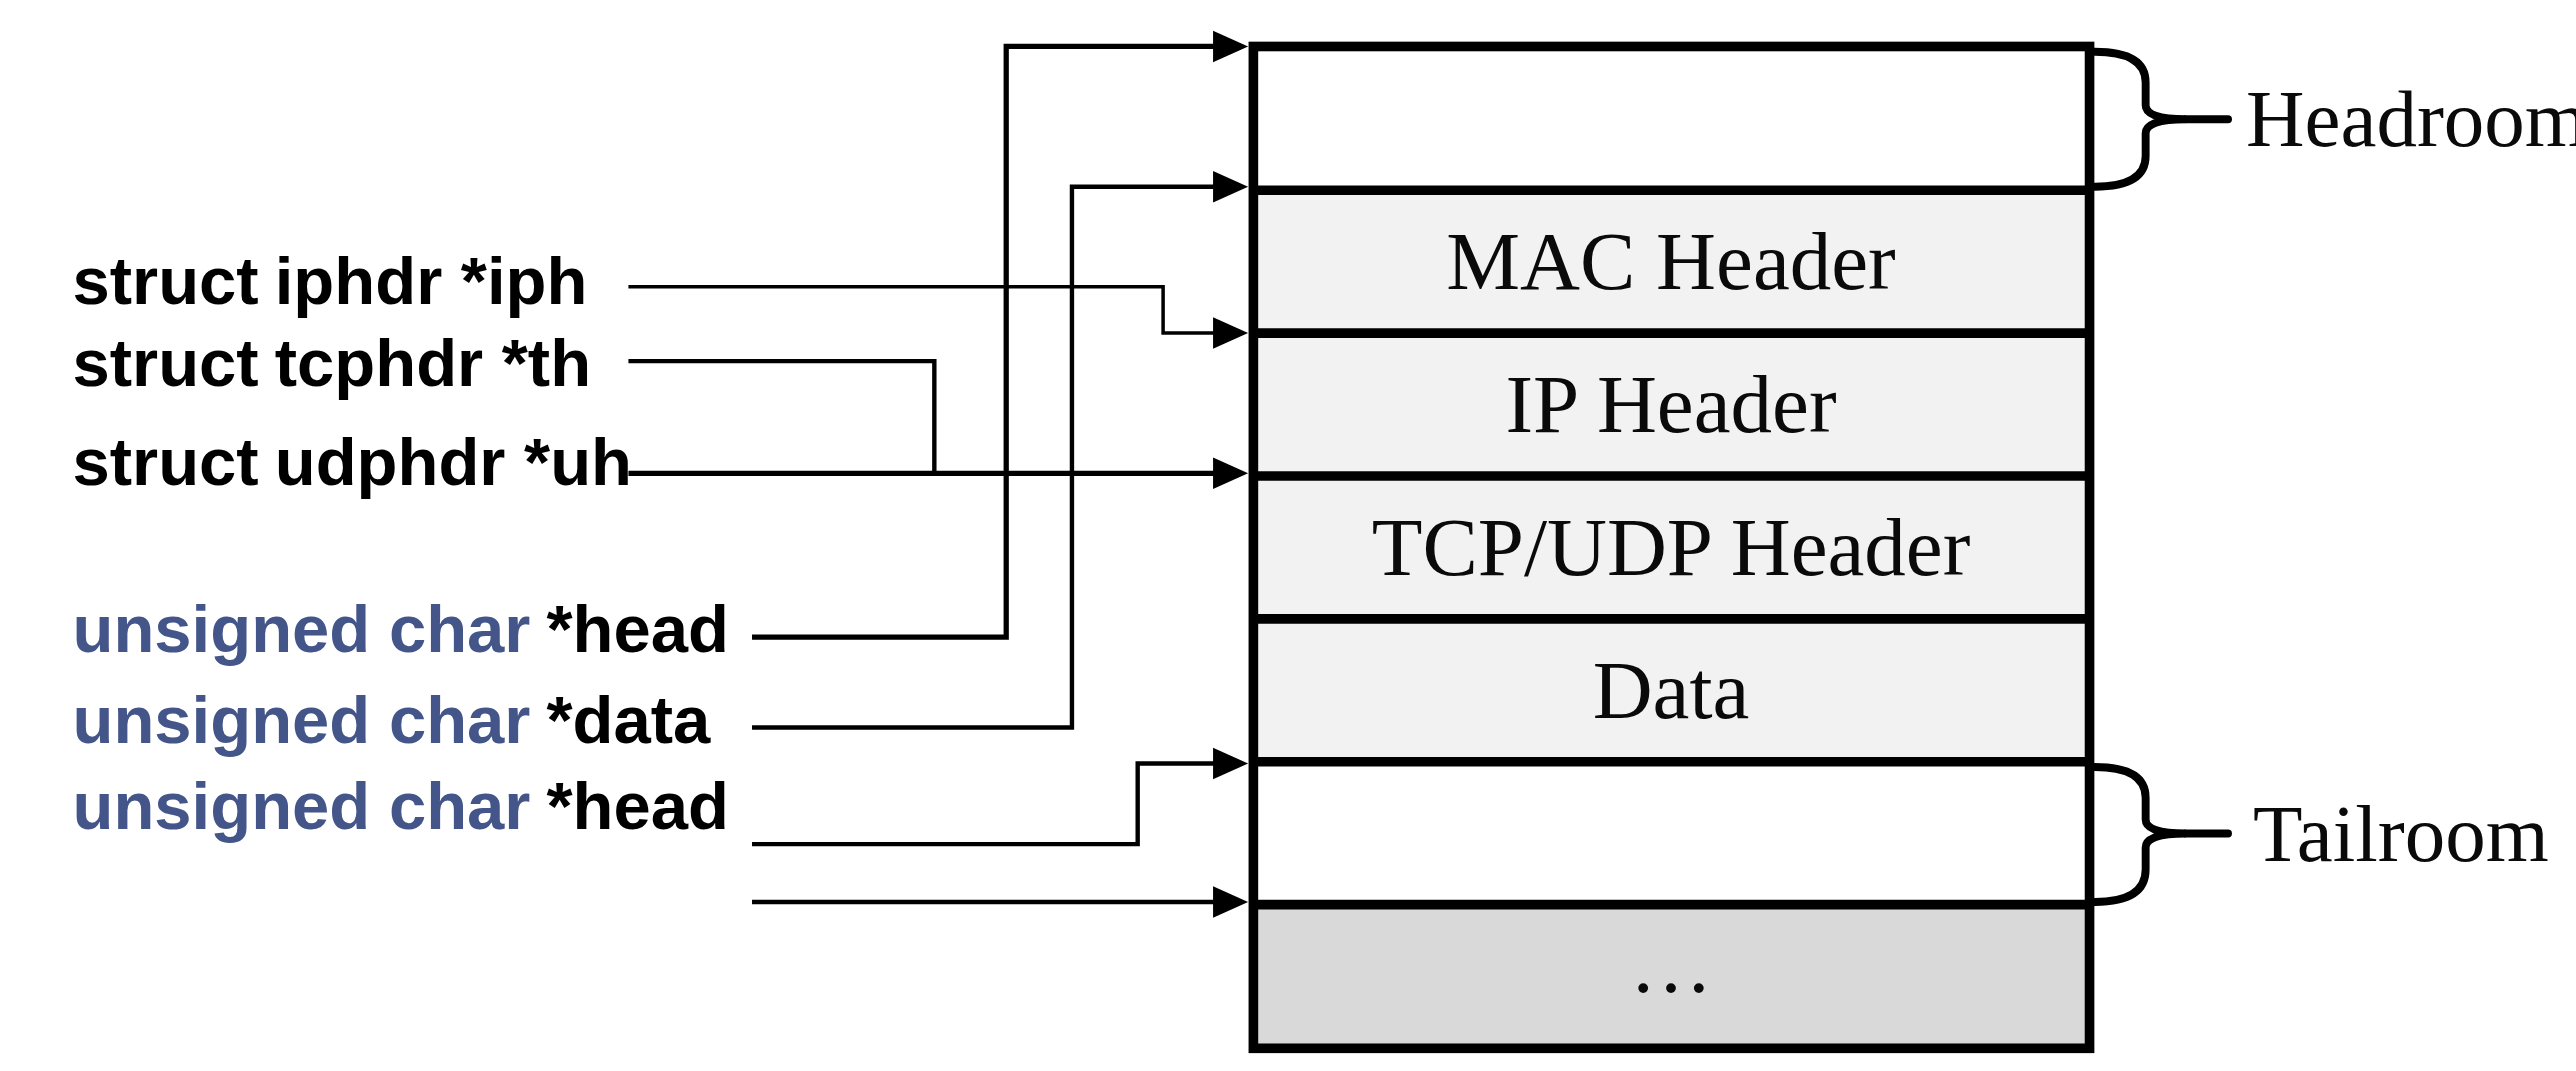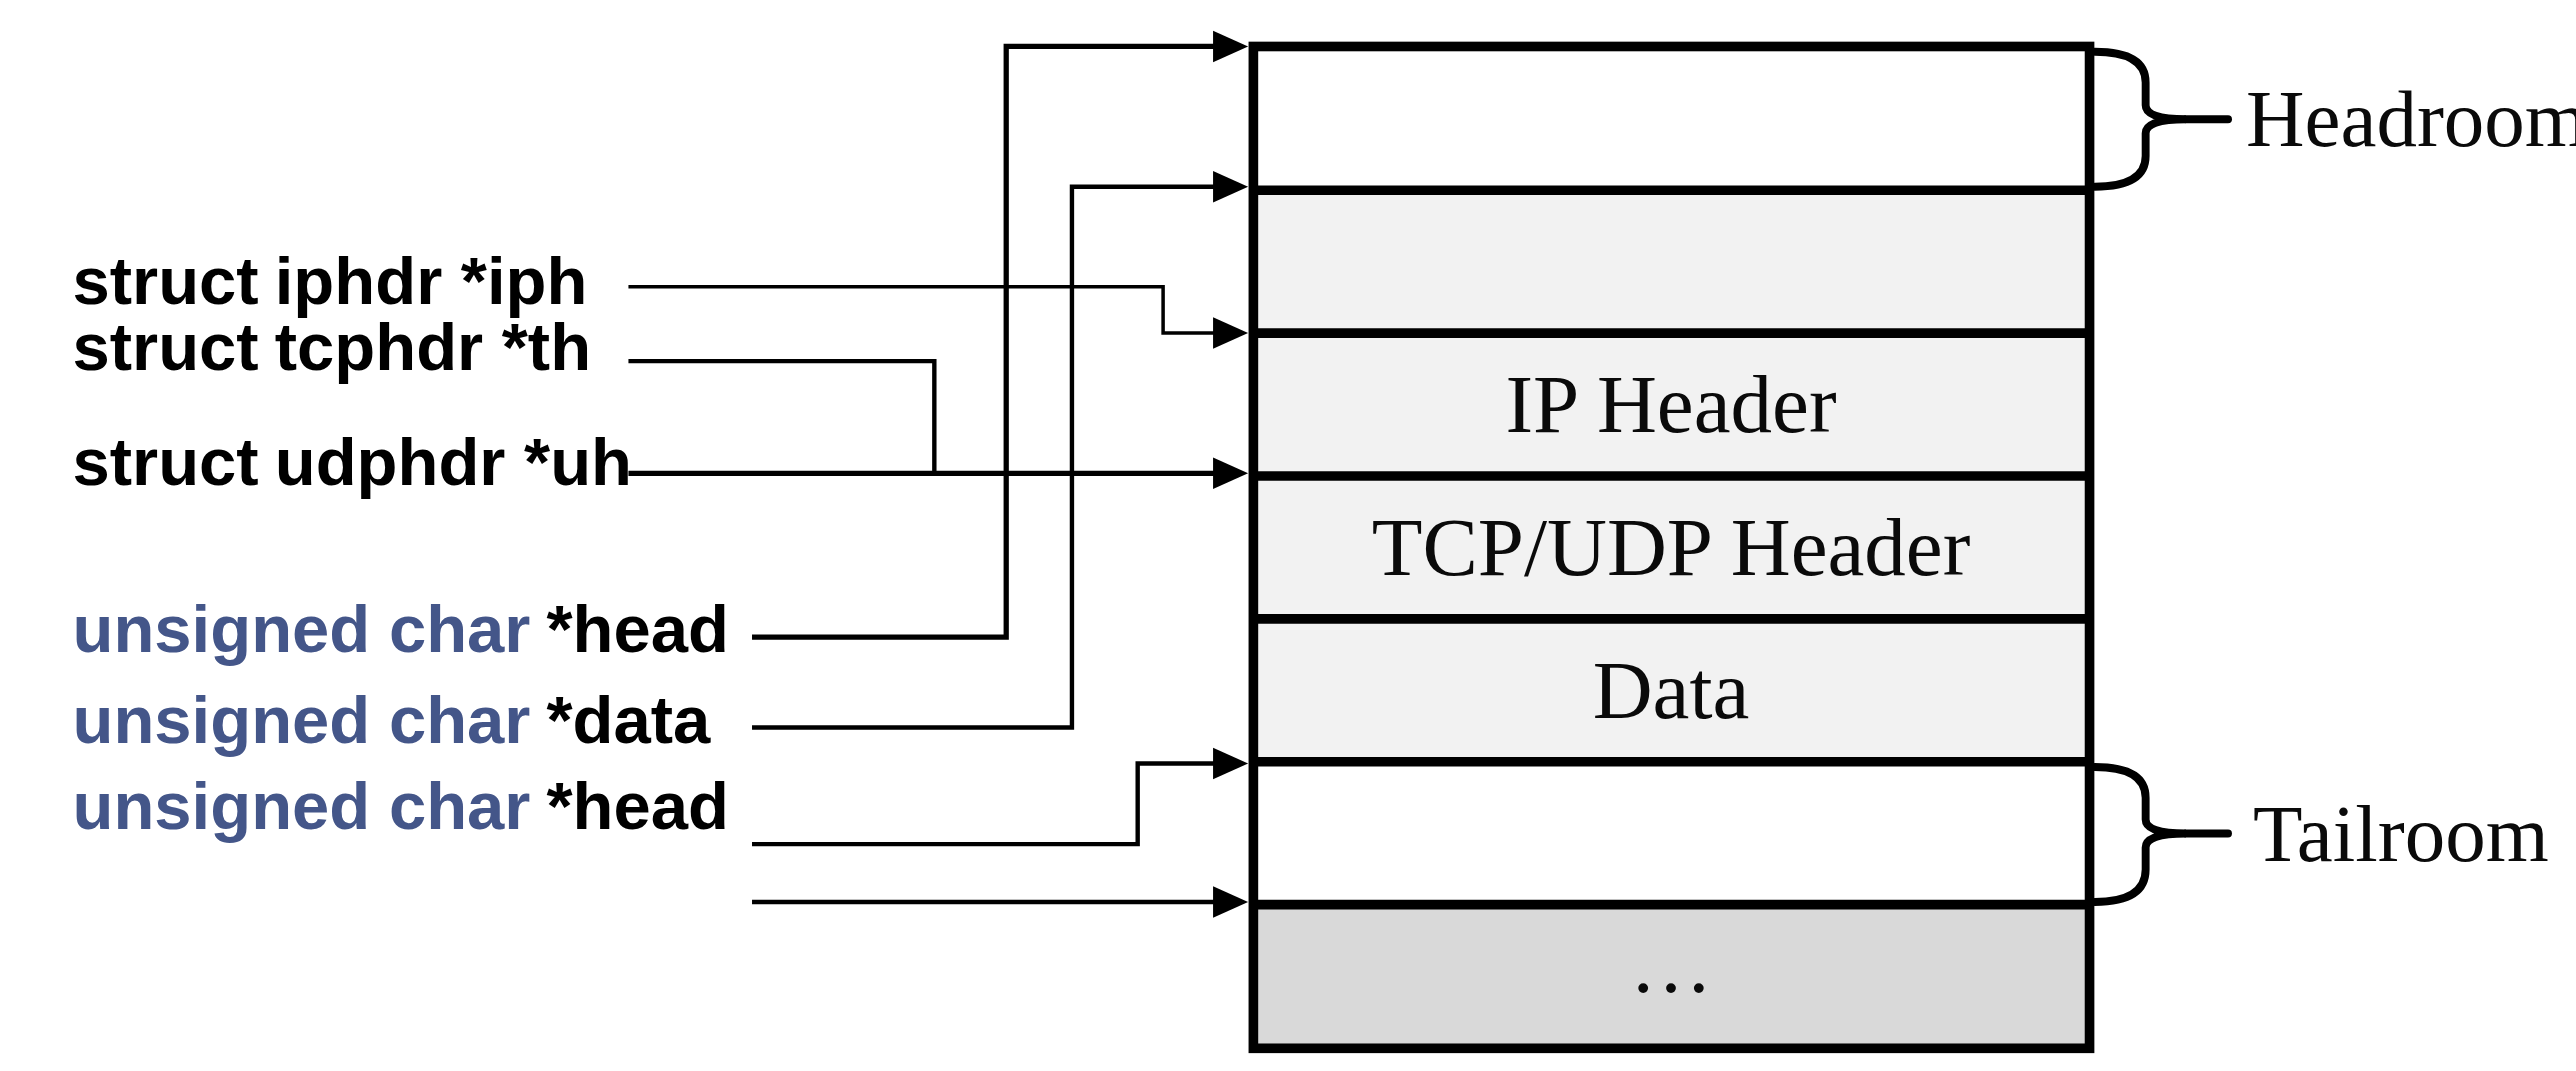--- a/index.html
+++ b/index.html
@@ -113,36 +113,37 @@
       <path d="M 2390 59 Q 2448 59 2448 94 L 2448 120 Q 2448 136 2494 136 Q 2448 136 2448 152 L 2448 178 Q 2448 213 2390 213"></path>
       <line x1="2494" y1="136" x2="2542" y2="136"></line>
       <path d="M 2390 875 Q 2448 875 2448 910 L 2448 935 Q 2448 951 2494 951 Q 2448 951 2448 967 L 2448 992 Q 2448 1029 2390 1029"></path>
       <line x1="2494" y1="951" x2="2542" y2="951"></line>
     </g>
   </svg>
 
   <div class="ptr-label" style="top:280px">
     <span class="kw">struct</span><span class="nm">iphdr *iph</span>
   </div>
-  <div class="ptr-label" style="top:346px">
+  <div class="ptr-label" style="top:362px">
     <span class="kw">struct</span><span class="nm">tcphdr *th</span>
   </div>
   <div class="ptr-label" style="top:461px">
     <span class="kw">struct</span><span class="nm">udphdr *uh</span>
   </div>
   <div class="ptr-label uchar" style="top:628px">
     <span class="kw">unsigned char</span><span class="nm">*head</span>
   </div>
   <div class="ptr-label uchar" style="top:719px">
     <span class="kw">unsigned char</span><span class="nm">*data</span>
   </div>
   <div class="ptr-label uchar" style="top:805px">
     <span class="kw">unsigned char</span><span class="nm">*head</span>
   </div>
 
+  <div class="row-label" style="top:261px">MAC Header</div>
   <div class="row-label" style="top:404px">IP Header</div>
   <div class="row-label" style="top:547px">TCP/UDP Header</div>
   <div class="row-label" style="top:690px">Data</div>
   <div class="row-label" style="top:964px">…</div>
 
   <div class="side-label" style="left:2246px; top:119px">Headroom</div>
   <div class="side-label" style="left:2253px; top:834px">Tailroom</div>
 
 </div>
 

